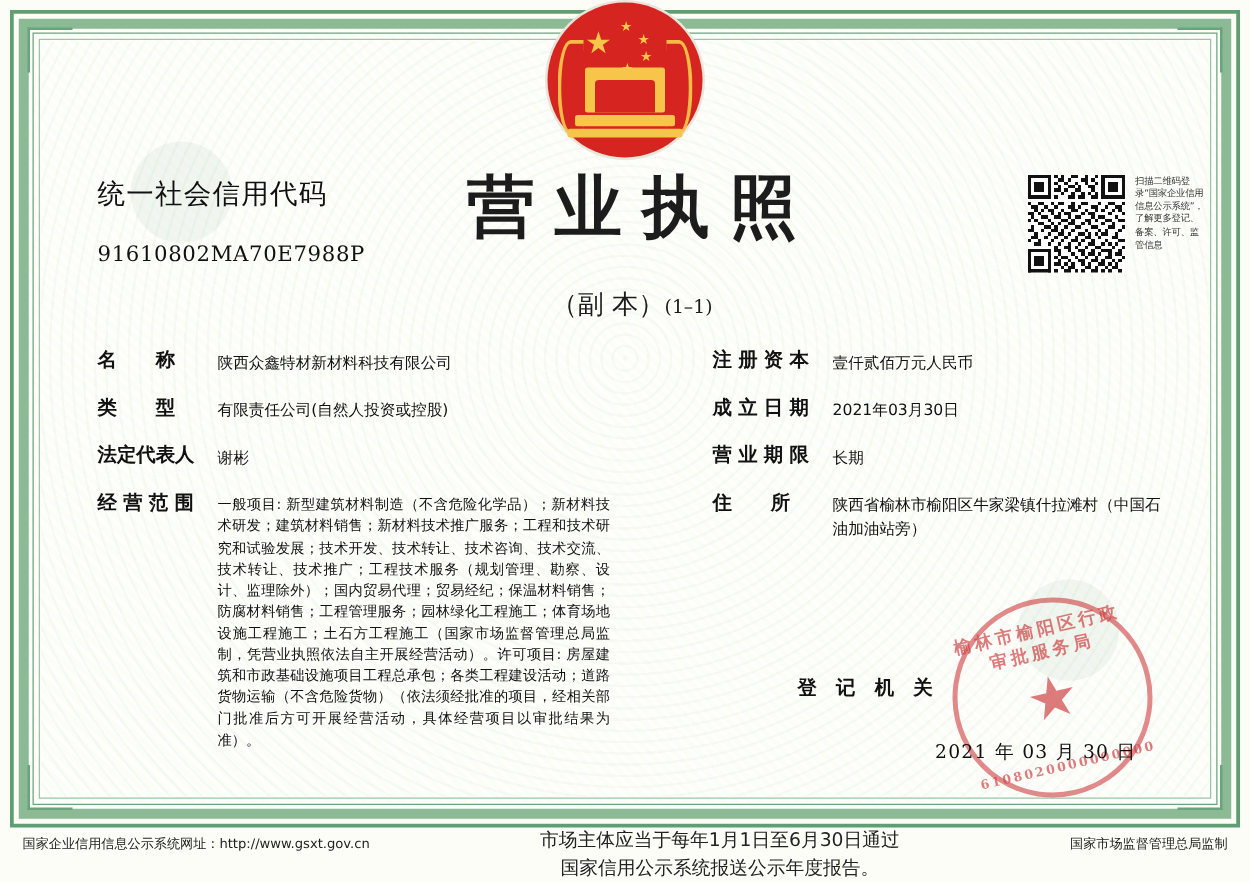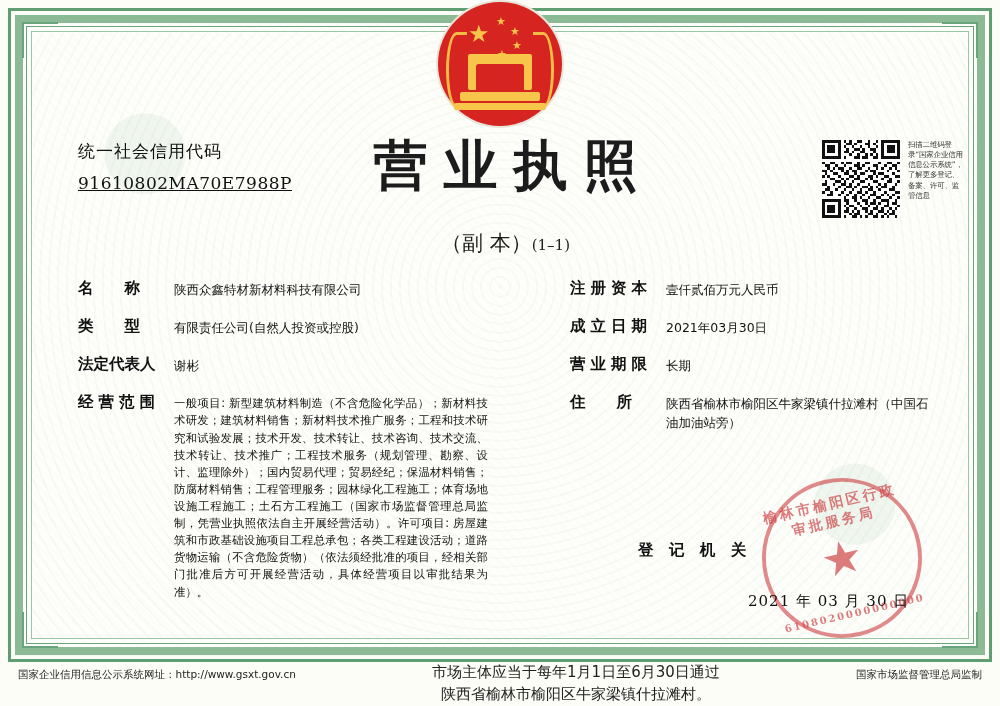--- a/index.html
+++ b/index.html
@@ -166,29 +166,28 @@
 
   
   .credit {
     position: absolute;
     left: 78px;
     top: 140px;
     color: #111;
   }
   .credit-label {
     font-family: "DejaVu Serif", "Liberation Serif", serif;
-    font-size: 17px;
+    font-size: 22px;
     letter-spacing: 1px;
   }
   .credit-value {
-    margin-top: 10px;
+    margin-top: 24px;
     font-family: "DejaVu Serif", "Liberation Serif", serif;
     font-size: 17px;
     letter-spacing: 0.5px;
-    text-decoration: underline;
   }
 
   
   .qr-wrap {
     position: absolute;
     right: 100px;
     top: 140px;
     width: 78px;
     height: 78px;
   }
@@ -644,18 +643,18 @@
     <div class="seal-text-bottom">6108020000000000</div>
   </div>
 
   <div class="authority">登 记 机 关</div>
   <div class="issue-date">2021 年 03 月 30 日</div>
 
   <div class="footer">
     <div class="footer-left">国家企业信用信息公示系统网址：http://www.gsxt.gov.cn</div>
     <div class="footer-center">
       <div>市场主体应当于每年1月1日至6月30日通过</div>
-      <div>陕西省榆林市榆阳区牛家梁镇什拉滩村。</div>
+      <div>国家信用公示系统报送公示年度报告。</div>
     </div>
     <div class="footer-right">国家市场监督管理总局监制</div>
   </div>
 
 </div>
 
 </body></html>

